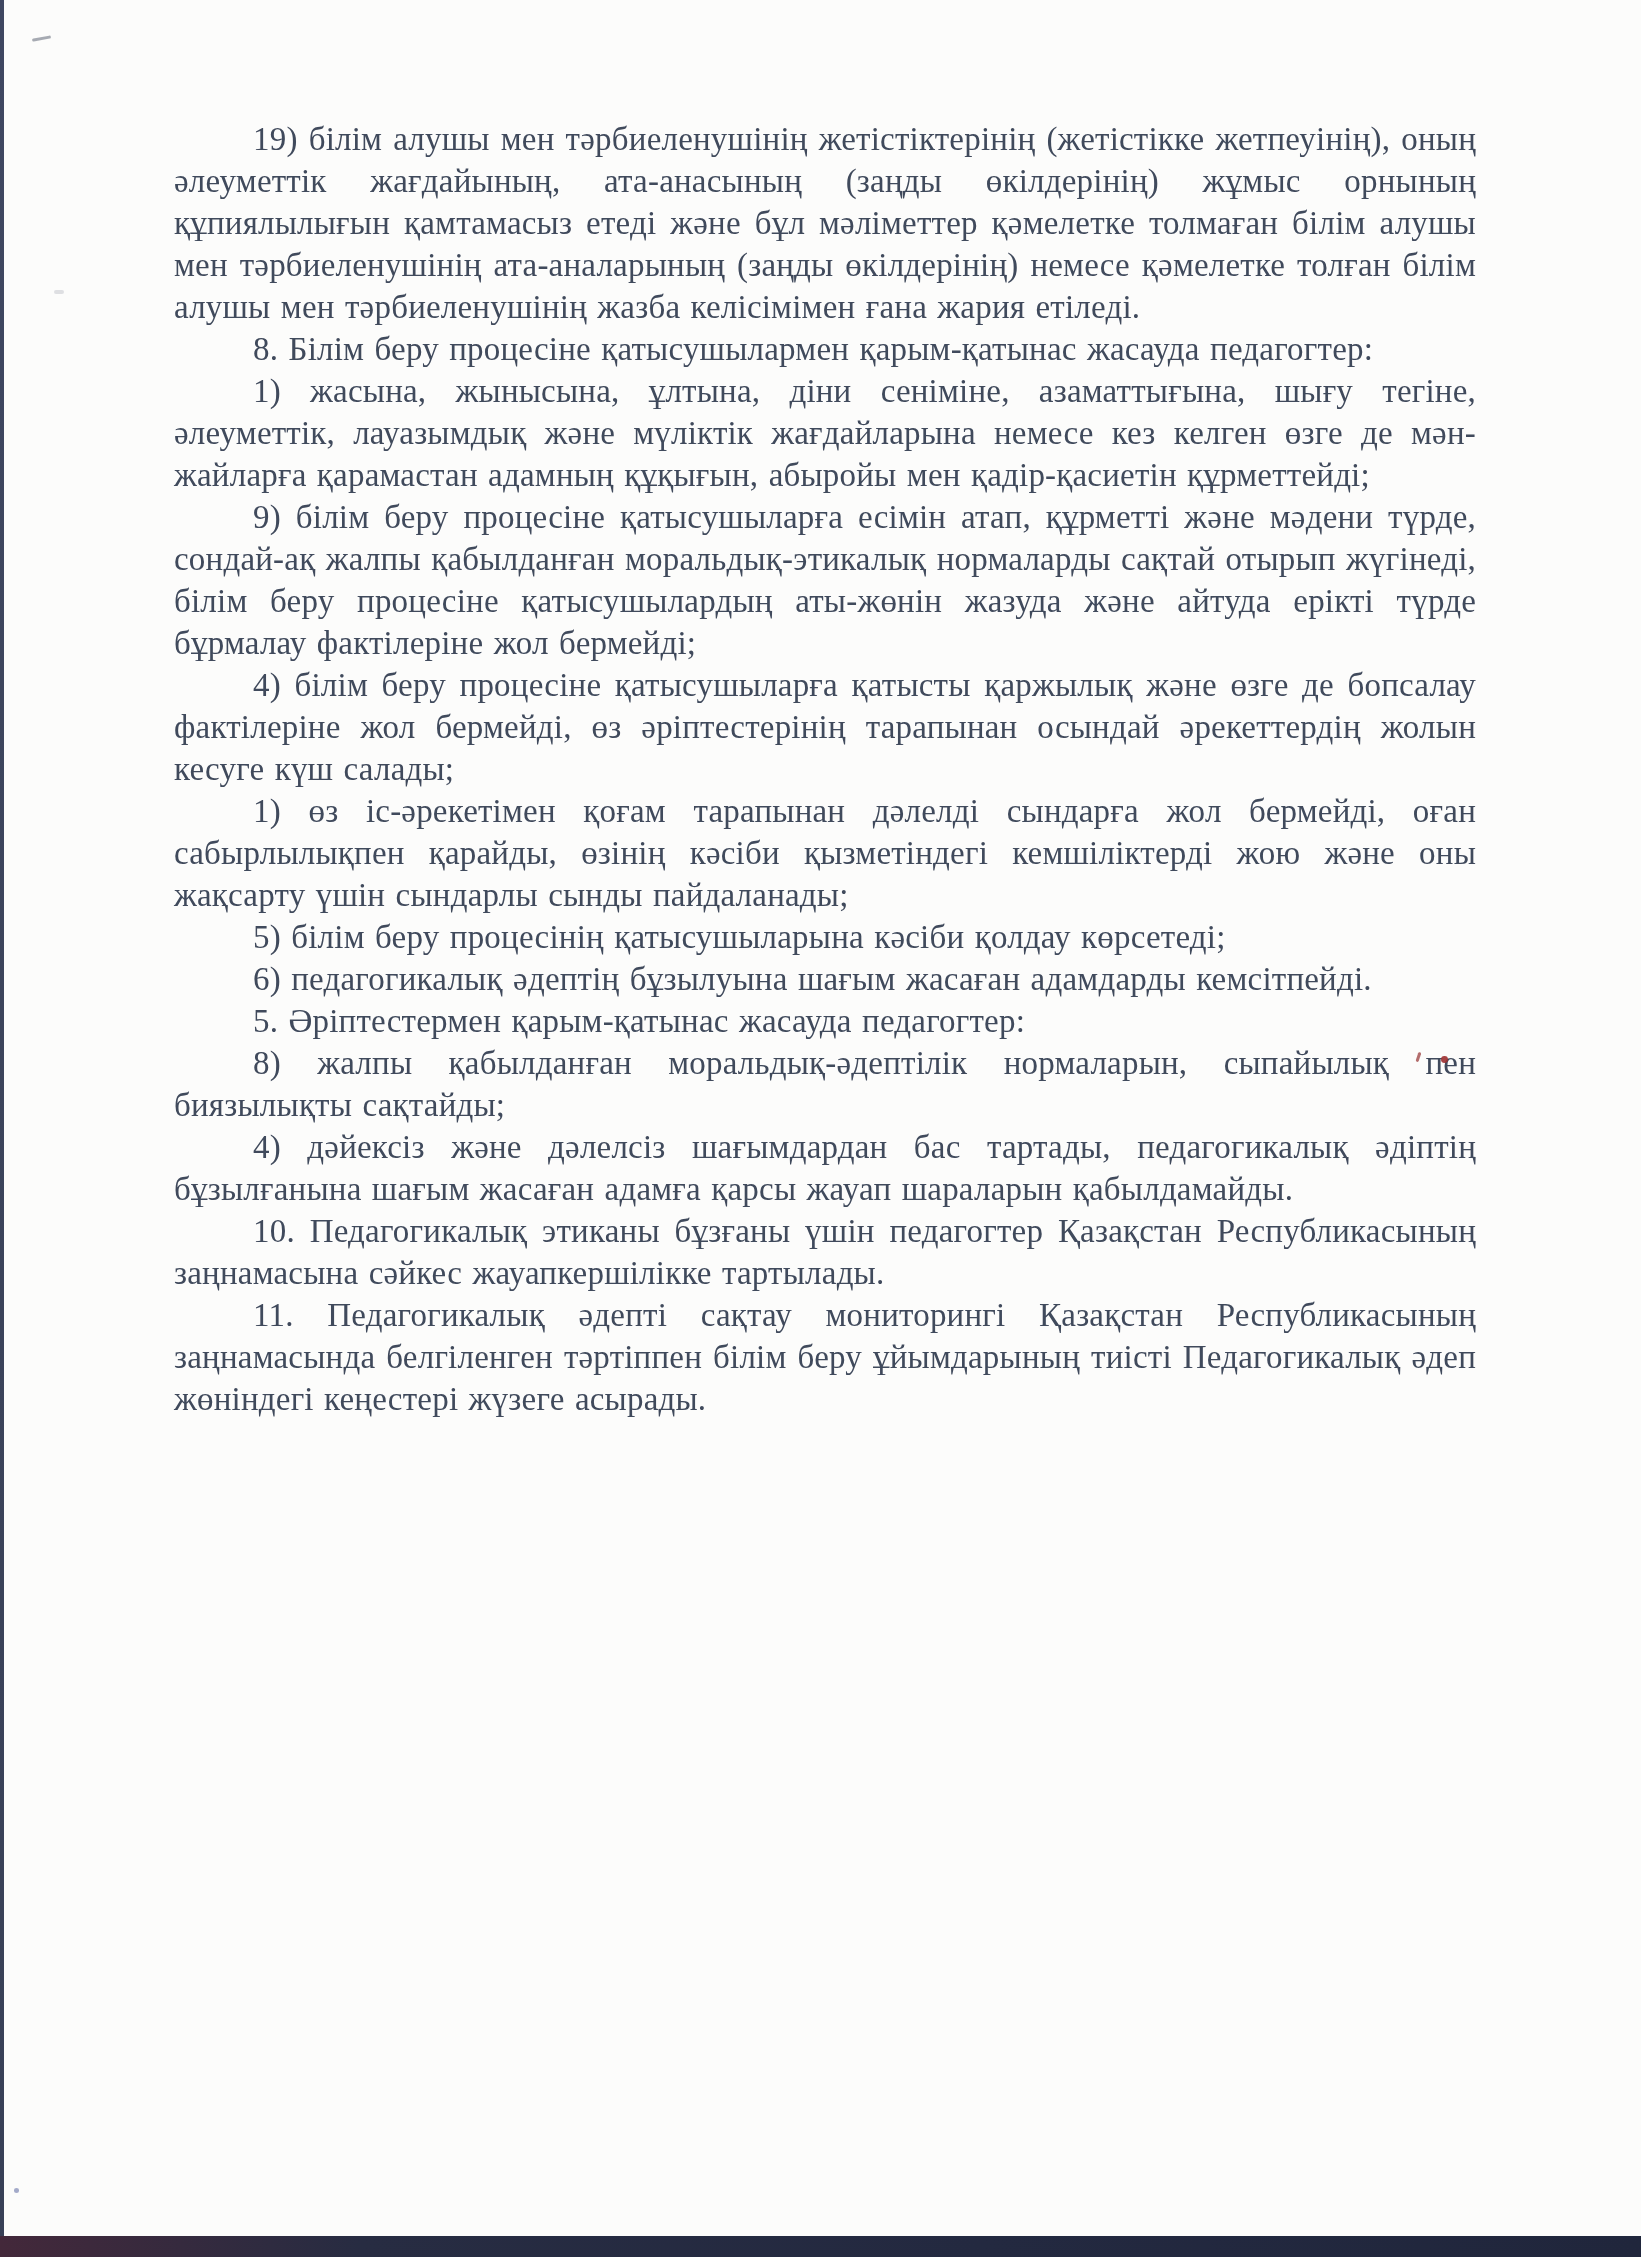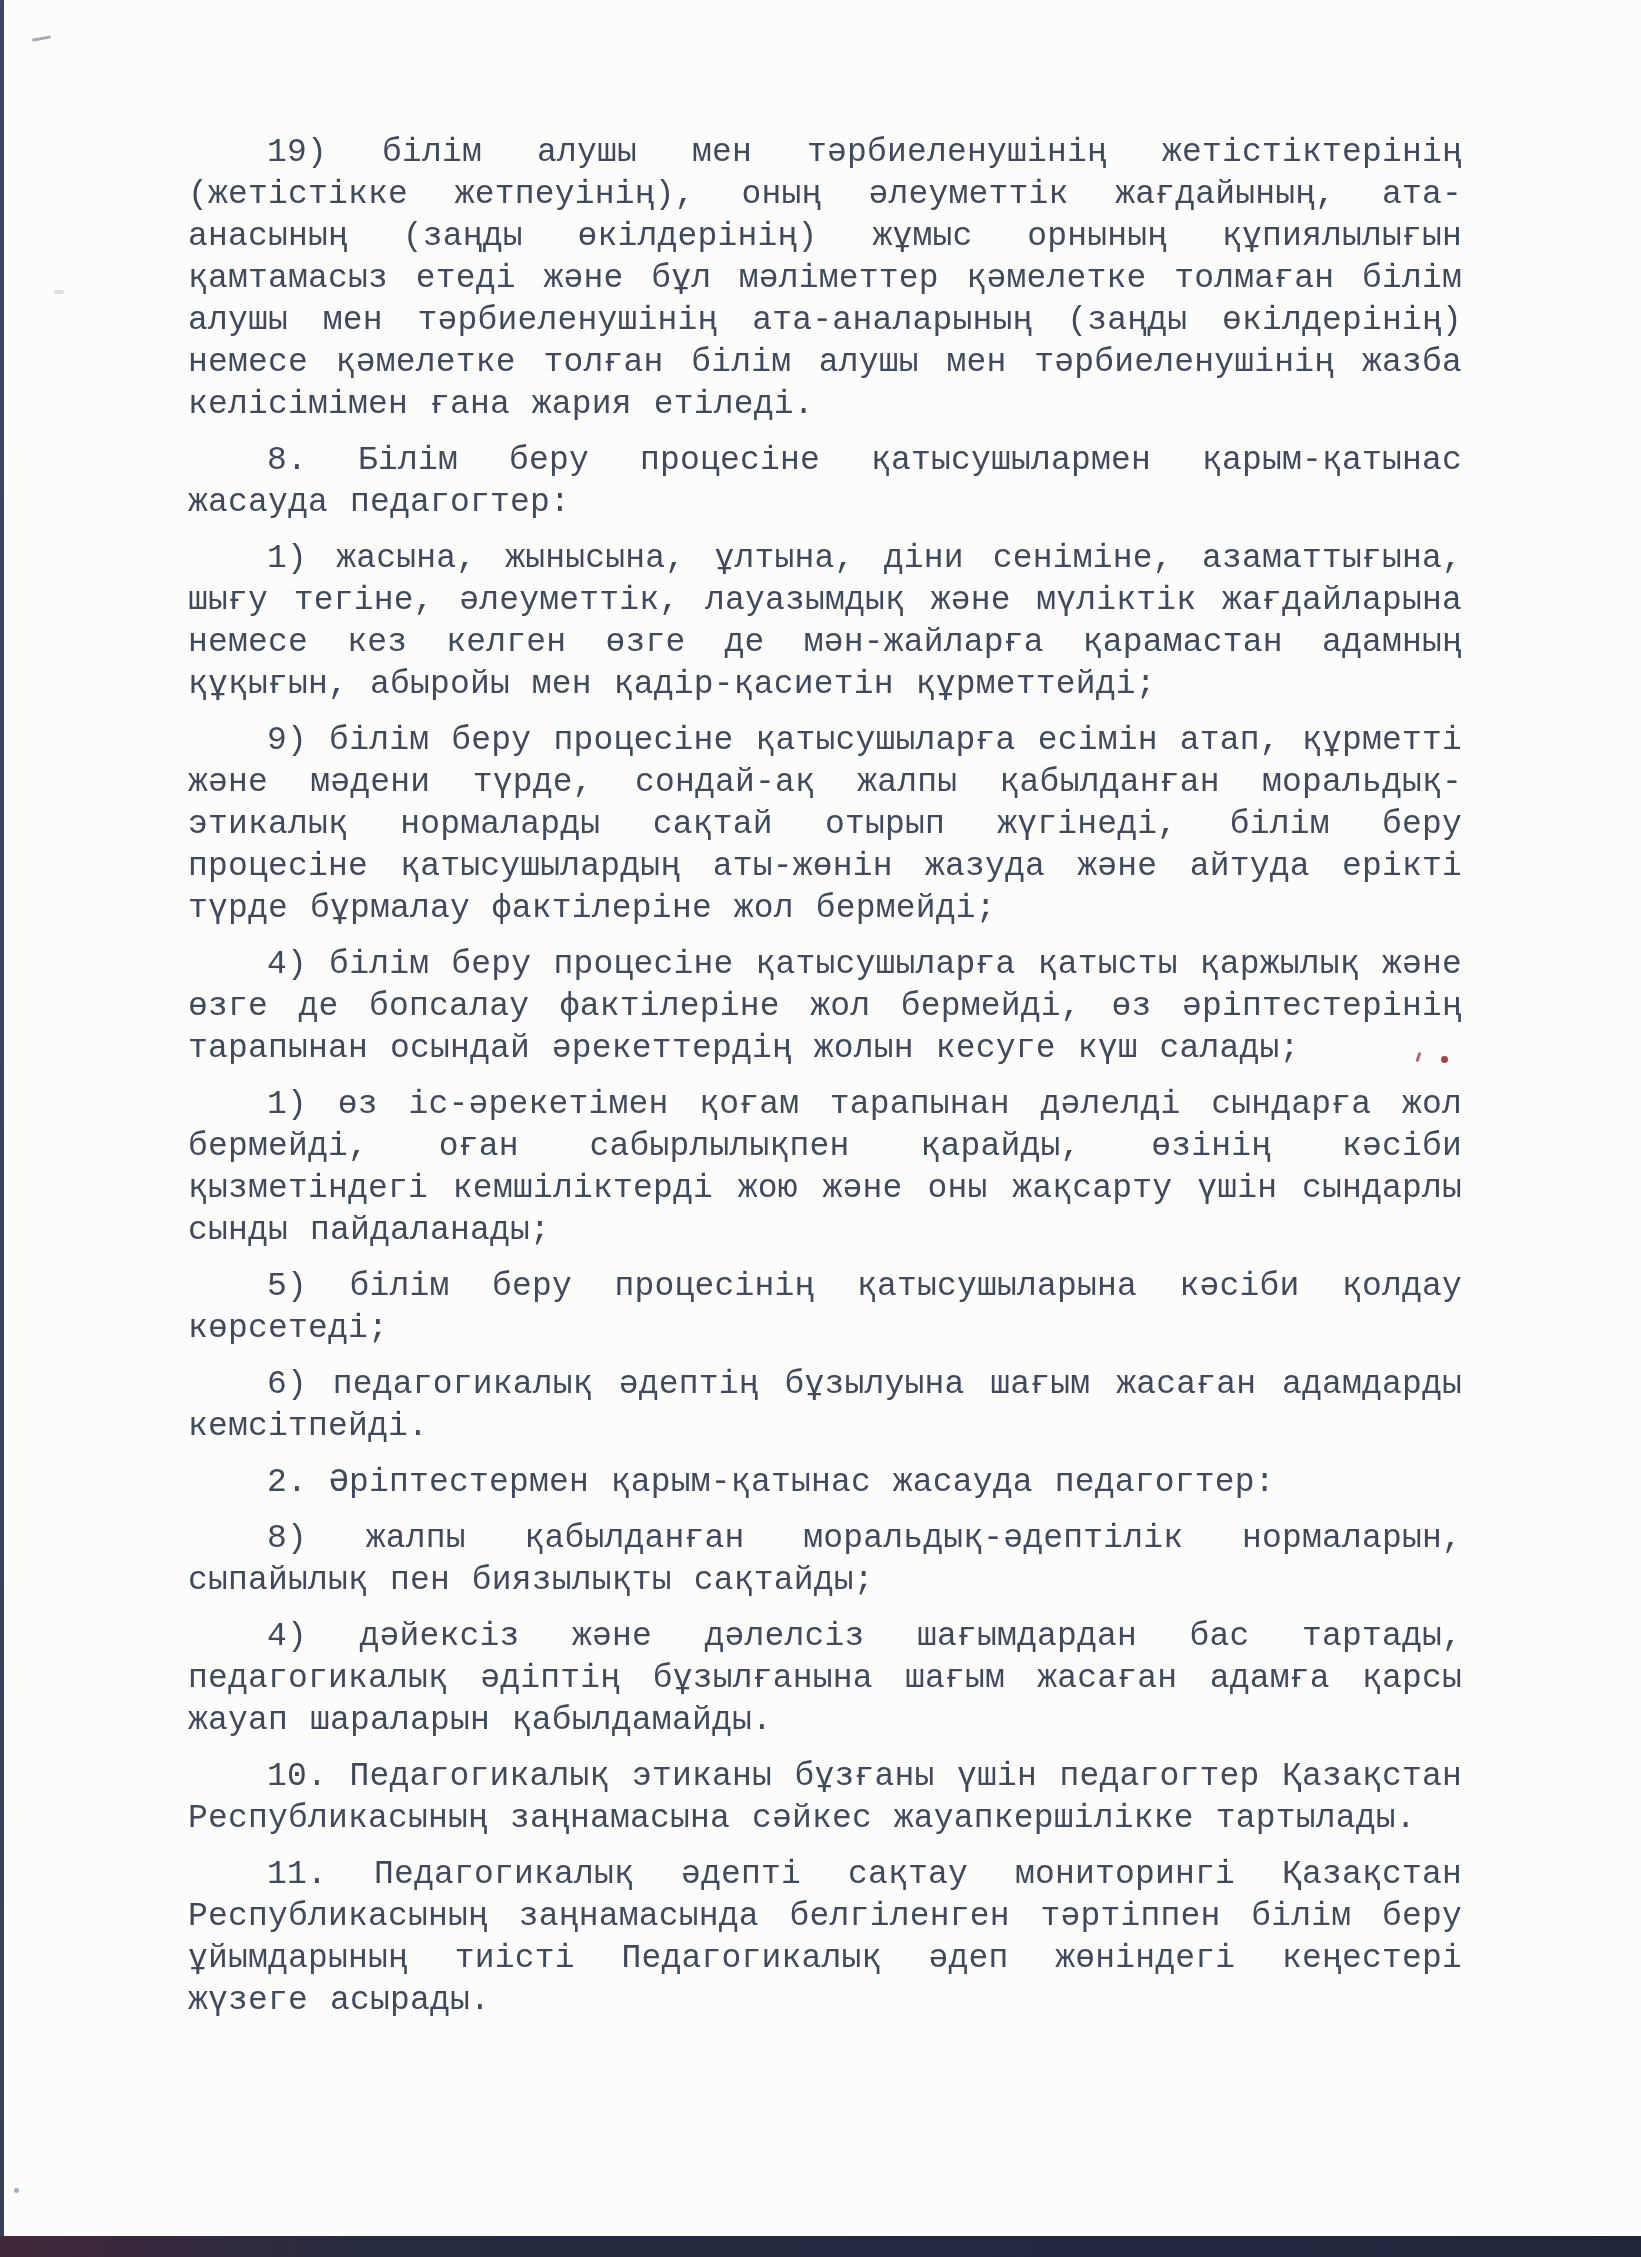--- a/index.html
+++ b/index.html
@@ -20,24 +20,23 @@
     position:absolute;
     left:174px;top:118px;
     width:1302px;
     color:#404a5c;
     font-size:33px;
     line-height:42px;
     text-align:justify;
     letter-spacing:0.2px;
   }
   .doc-body p{
-    margin:14px;
+    margin:0;
     text-indent:79px;
     word-spacing:1.9px;
-    font-family:Liberation Mono, monospace;
   }
   
   .edge-left{
     position:absolute;left:0;top:0;width:3.9px;height:2257px;
     background:linear-gradient(180deg,#2a3350 0%,#27304a 40%,#222b44 100%);
     opacity:.9;
   }
   .edge-bottom{
     position:absolute;left:0;bottom:0;width:1641px;height:21px;
     background:linear-gradient(90deg,#43283a 0%,#272c42 22%,#232940 60%,#20263c 100%);
@@ -70,21 +69,21 @@
 
   <div class="doc-body">
     <p>19) білім алушы мен тәрбиеленушінің жетістіктерінің (жетістікке жетпеуінің), оның әлеуметтік жағдайының, ата-анасының (заңды өкілдерінің) жұмыс орнының құпиялылығын қамтамасыз етеді және бұл мәліметтер қәмелетке толмаған білім алушы мен тәрбиеленушінің ата-аналарының (заңды өкілдерінің) немесе қәмелетке толған білім алушы мен тәрбиеленушінің жазба келісімімен ғана жария етіледі.</p>
     <p>8. Білім беру процесіне қатысушылармен қарым-қатынас жасауда педагогтер:</p>
     <p>1) жасына, жынысына, ұлтына, діни сеніміне, азаматтығына, шығу тегіне, әлеуметтік, лауазымдық және мүліктік жағдайларына немесе кез келген өзге де мән-жайларға қарамастан адамның құқығын, абыройы мен қадір-қасиетін құрметтейді;</p>
     <p>9) білім беру процесіне қатысушыларға есімін атап, құрметті және мәдени түрде, сондай-ақ жалпы қабылданған моральдық-этикалық нормаларды сақтай отырып жүгінеді, білім беру процесіне қатысушылардың аты-жөнін жазуда және айтуда ерікті түрде бұрмалау фактілеріне жол бермейді;</p>
     <p>4) білім беру процесіне қатысушыларға қатысты қаржылық және өзге де бопсалау фактілеріне жол бермейді, өз әріптестерінің тарапынан осындай әрекеттердің жолын кесуге күш салады;</p>
     <p>1) өз іс-әрекетімен қоғам тарапынан дәлелді сындарға жол бермейді, оған сабырлылықпен қарайды, өзінің кәсіби қызметіндегі кемшіліктерді жою және оны жақсарту үшін сындарлы сынды пайдаланады;</p>
     <p>5) білім беру процесінің қатысушыларына кәсіби қолдау көрсетеді;</p>
     <p>6) педагогикалық әдептің бұзылуына шағым жасаған адамдарды кемсітпейді.</p>
-    <p>2. Әріптестермен қарым-қатынас жасауда педагогтер:</p>
+    <p>5. Әріптестермен қарым-қатынас жасауда педагогтер:</p>
     <p>8) жалпы қабылданған моральдық-әдептілік нормаларын, сыпайылық пен биязылықты сақтайды;</p>
     <p>4) дәйексіз және дәлелсіз шағымдардан бас тартады, педагогикалық әдіптің бұзылғанына шағым жасаған адамға қарсы жауап шараларын қабылдамайды.</p>
     <p>10. Педагогикалық этиканы бұзғаны үшін педагогтер Қазақстан Республикасының заңнамасына сәйкес жауапкершілікке тартылады.</p>
     <p>11. Педагогикалық әдепті сақтау мониторингі Қазақстан Республикасының заңнамасында белгіленген тәртіппен білім беру ұйымдарының тиісті Педагогикалық әдеп жөніндегі кеңестері жүзеге асырады.</p>
   </div>
 
   <div class="edge-left"></div>
   <div class="edge-bottom"></div>
   <div class="corner-dash"></div>
   <div class="speck-1"></div>

